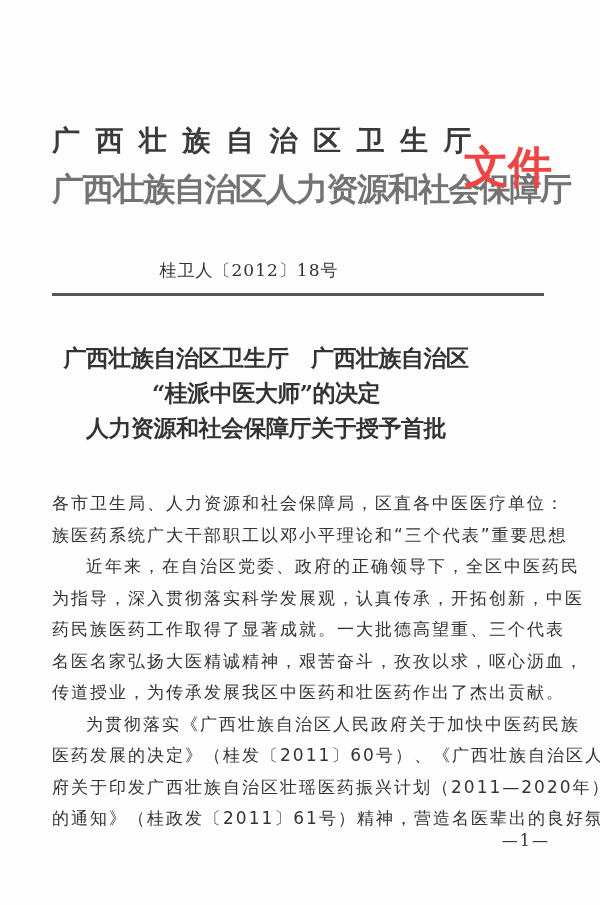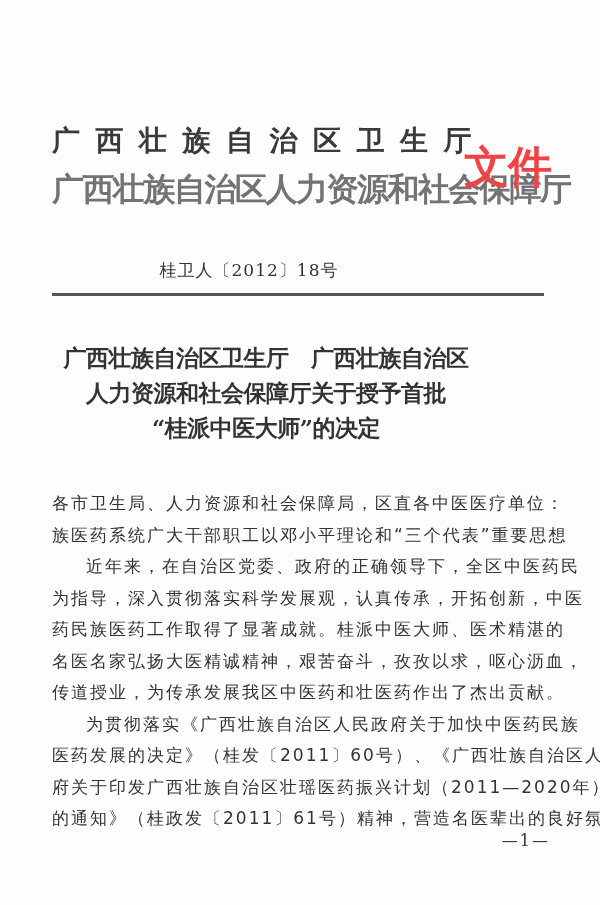--- a/index.html
+++ b/index.html
@@ -140,33 +140,33 @@
     <div class="issuer-line-2">广西壮族自治区人力资源和社会保障厅</div>
     <div class="doc-type">文件</div>
   </div>
 
   <div class="doc-number">桂卫人〔2012〕18号</div>
 
   <div class="red-rule"></div>
 
   <div class="title-block">
     <div class="title-line">广西壮族自治区卫生厅　广西壮族自治区</div>
+    <div class="title-line">“桂派中医大师”的决定</div>
     <div class="title-line">人力资源和社会保障厅关于授予首批</div>
-    <div class="title-line">“桂派中医大师”的决定</div>
   </div>
 
   <div class="body-text">
     <p class="para">
       <span class="line">各市卫生局、人力资源和社会保障局，区直各中医医疗单位：</span>
     </p>
     <p class="para">
       <span class="line">族医药系统广大干部职工以邓小平理论和“三个代表”重要思想</span>
       <span class="line indent">近年来，在自治区党委、政府的正确领导下，全区中医药民</span>
       <span class="line">为指导，深入贯彻落实科学发展观，认真传承，开拓创新，中医</span>
-      <span class="line">药民族医药工作取得了显著成就。桂派中医大师、医术精湛的</span>
+      <span class="line">药民族医药工作取得了显著成就。一大批德高望重、三个代表</span>
       <span class="line">名医名家弘扬大医精诚精神，艰苦奋斗，孜孜以求，呕心沥血，</span>
       <span class="line">传道授业，为传承发展我区中医药和壮医药作出了杰出贡献。</span>
     </p>
     <p class="para">
       <span class="line indent">为贯彻落实《广西壮族自治区人民政府关于加快中医药民族</span>
       <span class="line">医药发展的决定》（桂发〔2011〕60号）、《广西壮族自治区人民政</span>
       <span class="line">府关于印发广西壮族自治区壮瑶医药振兴计划（2011—2020年）</span>
       <span class="line">的通知》（桂政发〔2011〕61号）精神，营造名医辈出的良好氛围，</span>
     </p>
   </div>

